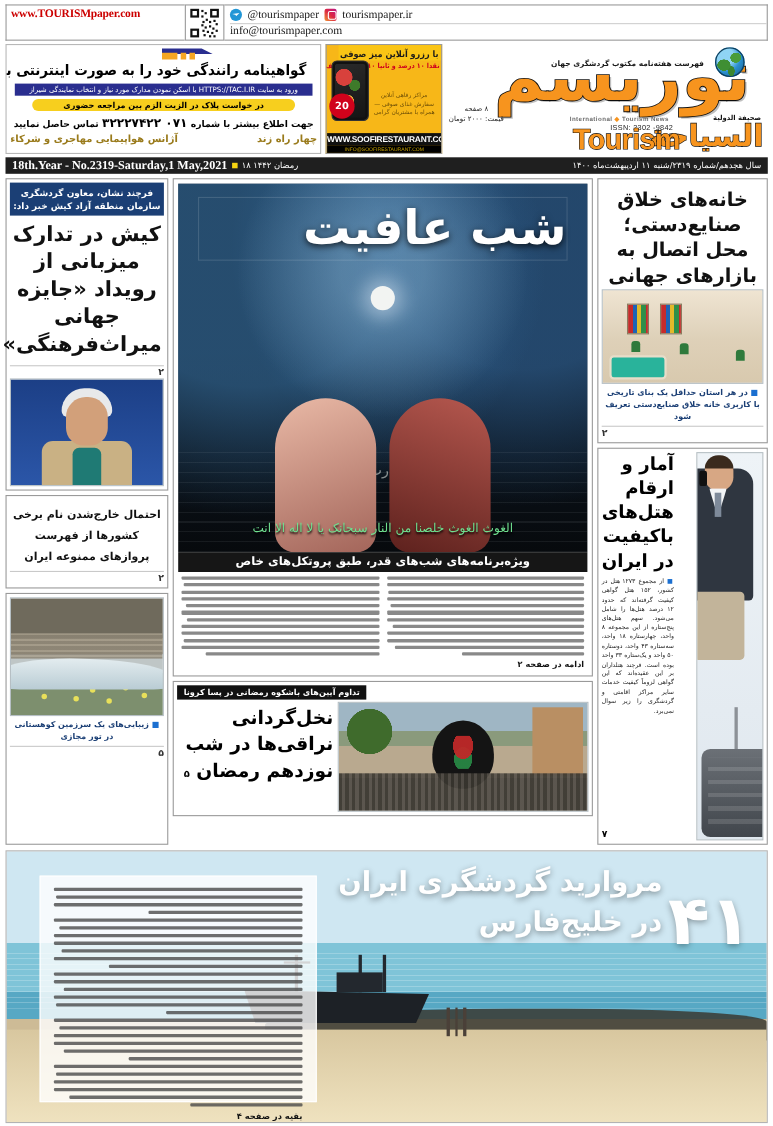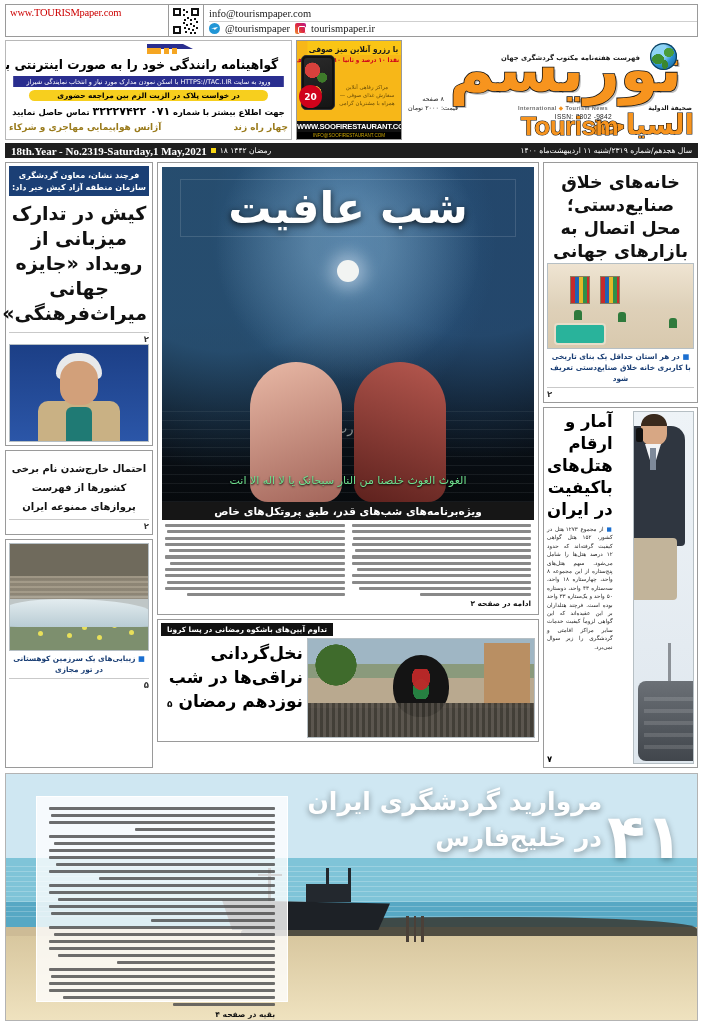--- a/index.html
+++ b/index.html
@@ -15,21 +15,21 @@
 
   
   .topbar { display:flex; align-items:stretch; height:33px; direction:ltr; }
   .urlbox {
     width:163px; border:1px solid #9a9a9a; border-right:none;
     display:flex; flex-direction:column; justify-content:center;
     font-family:"Liberation Serif", serif; font-size:10.5px; padding-left:4px;
   }
   .urlbox div { line-height:15px; white-space:nowrap; }
   .urlbox div + div { border-top:1px solid #cfcfcf; }
-  .urlbox .red { color:#cc0000; font-weight:normal; letter-spacing:-0.2px;margin-top:24px;}
+  .urlbox .red { color:#cc0000; font-weight:bold; letter-spacing:-0.2px;margin-top:24px;}
   .qr {
     width:36px; border:1px solid #9a9a9a; display:flex; align-items:center; justify-content:center;
     background:#fff;
   }
   .qr svg { display:block; }
   .socialbox {
     flex:1; border:1px solid #9a9a9a; border-left:none;
     display:flex; flex-direction:column; justify-content:center;
     font-family:"Liberation Serif", serif; font-size:10.5px; padding-left:5px;
   }
@@ -298,21 +298,21 @@
       radial-gradient(ellipse at 84% 18%, rgba(55,110,165,.55) 0 28%, transparent 60%),
       linear-gradient(#0c1826 0 45%, #070a0d 100%);
   }
   .lead-moon{
     position:absolute; left:50%; top:93px; transform:translateX(-50%);
     width:22px; height:22px; border-radius:50%; background:#f2f4f2;
     box-shadow:0 0 16px 7px rgba(230,240,250,.45);
   }
   .lead-head{
     position:absolute; right:18px; top:12px; left:18px;
-    font-size:43px; font-weight:bold; color:#fff; text-align:center;
+    font-size:43px; font-weight:bold; color:#fff; text-align:right;
     line-height:52px; letter-spacing:-1px; text-shadow:0 2px 7px rgba(0,0,0,.8);
     border:1px solid rgba(255,255,255,.13); padding:2px 0;
   }
   .lead-arabic{
     position:absolute; left:0; right:0; bottom:66px; text-align:center;
     color:rgba(235,240,235,.55); font-size:13px; letter-spacing:1px;
   }
   .lead-hands{ position:absolute; left:50%; bottom:0; transform:translateX(-50%);
     width:196px; height:150px; }
   .lead-hands .hand{
@@ -461,27 +461,27 @@
           <rect x="20" y="22" width="2" height="2"></rect>
             <rect x="24" y="20" width="2" height="2"></rect>
           <rect x="13" y="24" width="2" height="2"></rect>
             <rect x="18" y="25" width="2" height="2"></rect>
           <rect x="22" y="25" width="2" height="2"></rect>
         </g>
       </svg>
     </div>
     <div class="socialbox">
       <div class="socialrow">
-        <span class="soc-label">info@tourismpaper.com</span>
-      </div>
-      <div class="socialrow">
         <span class="ic ic-tg"></span>
         <span class="soc-label">@tourismpaper</span>
         <span class="ic ic-ig"></span>
         <span class="soc-label">tourismpaper.ir</span>
+      </div>
+      <div class="socialrow">
+        <span class="soc-label">info@tourismpaper.com</span>
       </div>
     </div>
   </div>
 
   <div class="headzone">
 
     <div class="ad-license">
       <div class="ad-lic-bars">
         <svg width="60" height="14" viewBox="0 0 60 14" aria-hidden="true">
           <path d="M2 2h36l10 5H2z" fill="#2a2e8f"></path>

